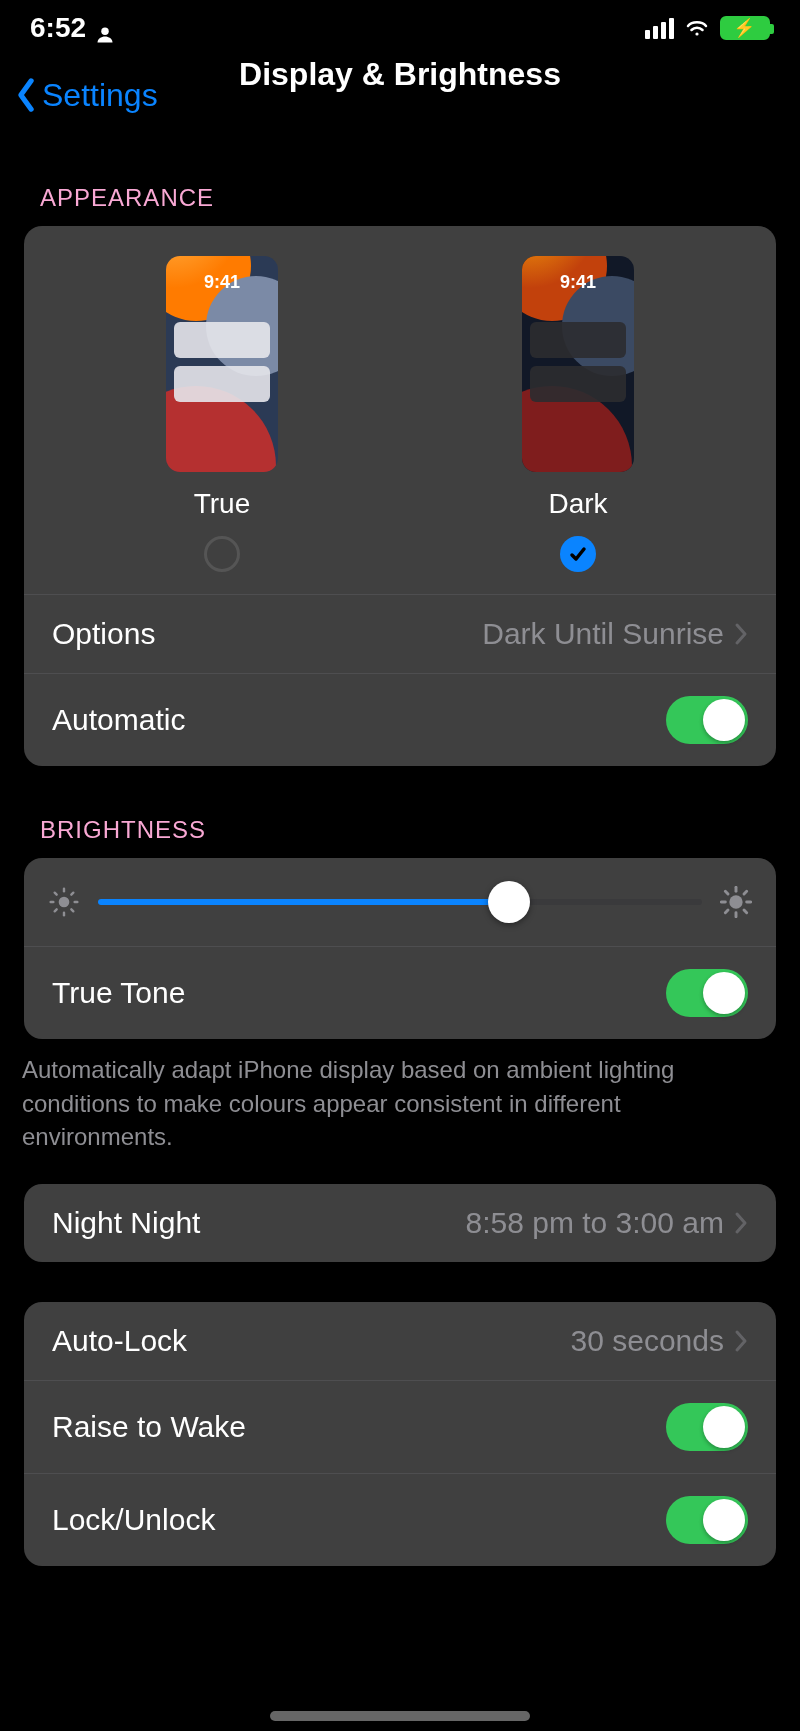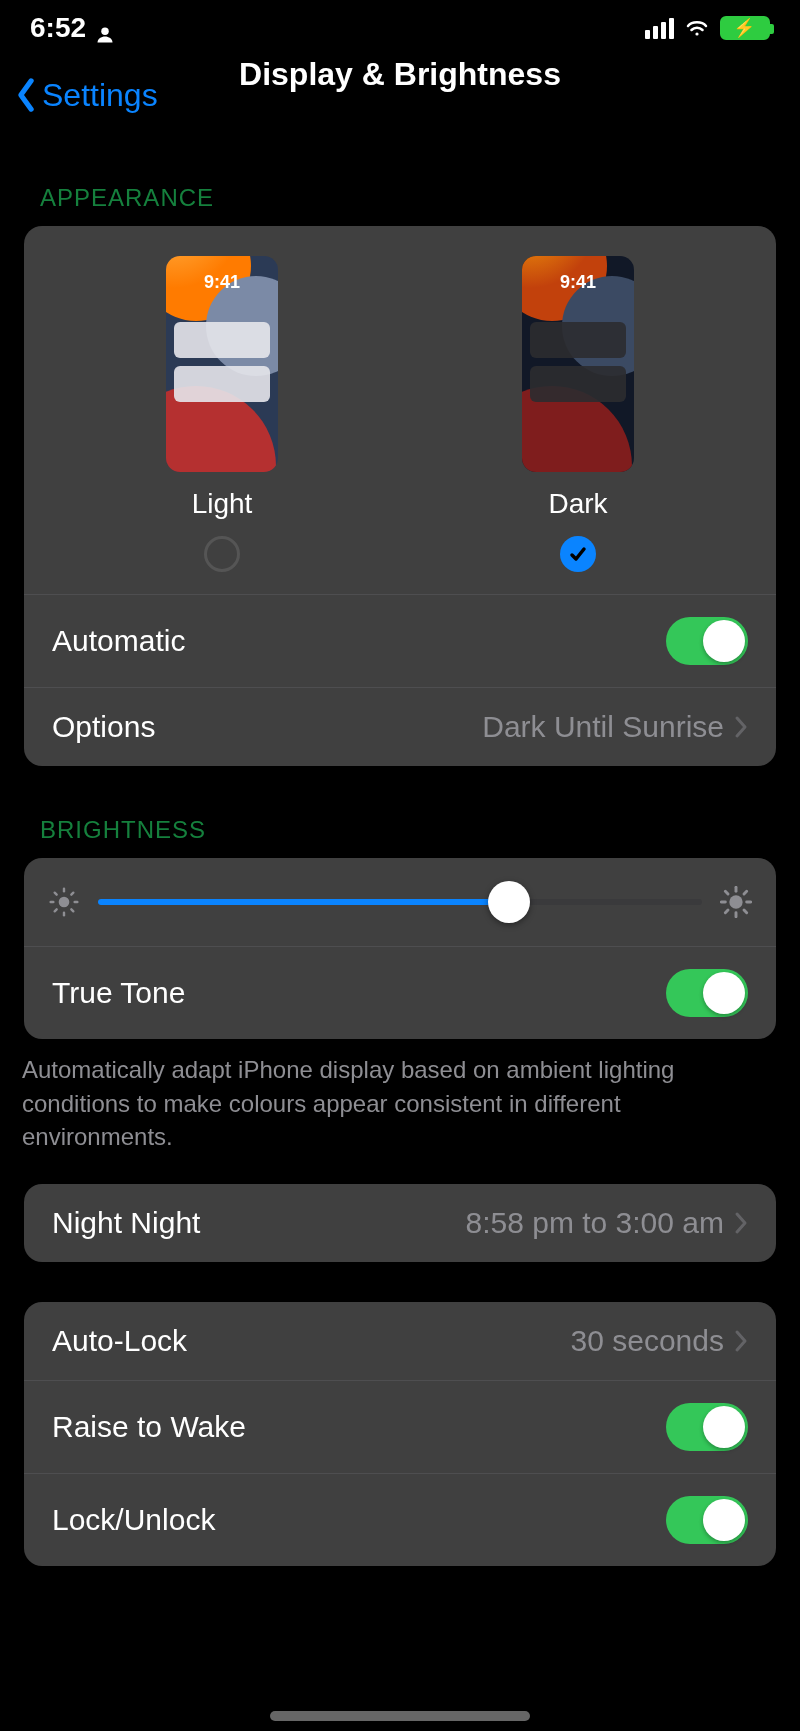--- a/index.html
+++ b/index.html
@@ -52,21 +52,21 @@
     display:flex; align-items:center; gap:4px; color:#0a84ff; font-size:32px;
   }
   .back svg { width:24px; height:36px; }
   .title {
     position:absolute; left:0; right:0; text-align:center;
     font-size:32px; font-weight:600; pointer-events:none;
   }
 
   
   .section-label {
-    color:#15803d; font-size:24px; letter-spacing:1px;
+    color:#f9a8d4; font-size:24px; letter-spacing:1px;
     padding:50px 40px 14px 40px; text-transform:uppercase;
   }
   .group {
     background:#404040; border-radius:18px; margin:0 24px; overflow:hidden;
   }
 
   
   .previews {
     display:flex; justify-content:space-around; padding:30px 20px 22px 20px;
   }
@@ -207,21 +207,21 @@
           <circle cx="30" cy="10" r="55" fill="url(#lg1)"></circle>
           <circle cx="90" cy="70" r="50" fill="#7b8aa6"></circle>
           <circle cx="30" cy="210" r="80" fill="#b53030"></circle>
         </svg>
         <div class="t">9:41</div>
         <div class="widgets">
             <div></div>
             <div></div>
           </div>
       </div>
-      <div class="preview-label">Light</div>
+      <div class="preview-label">True</div>
       <div class="radio off"></div>
     </div>
 
     <div class="preview-col">
       <div class="phone dark">
         <svg class="wp" viewBox="0 0 112 216" preserveAspectRatio="xMidYMid slice">
           <defs>
             <radialGradient id="dg1" cx="30%" cy="10%" r="60%">
                 <stop offset="0%" stop-color="#f59e0b"></stop>
                 <stop offset="100%" stop-color="#c2410c"></stop>
@@ -241,34 +241,34 @@
       <div class="preview-label">Dark</div>
       <div class="radio on">
         <svg width="20" height="20" viewBox="0 0 20 20" fill="none" stroke="#000" stroke-width="3.5" stroke-linecap="round" stroke-linejoin="round">
             <polyline points="4,11 8,15 16,5"></polyline>
           </svg>
       </div>
     </div>
   </div>
 
   <div class="row">
-    <div class="label">Automatic</div>
-    <div class="toggle on">
-        <div class="knob"></div>
-      </div>
-  </div>
-
-  <div class="row">
     <div class="label">Options</div>
     <div class="value">
       <span>Dark Until Sunrise</span>
       <svg class="chevron" viewBox="0 0 14 24" fill="none" stroke="#636366" stroke-width="3" stroke-linecap="round" stroke-linejoin="round">
           <polyline points="3,3 11,12 3,21"></polyline>
         </svg>
     </div>
+  </div>
+
+  <div class="row">
+    <div class="label">Automatic</div>
+    <div class="toggle on">
+        <div class="knob"></div>
+      </div>
   </div>
 </div>
 
 <div class="section-label">BRIGHTNESS</div>
 <div class="group">
   <div class="slider-row">
     <svg class="sun-icon" viewBox="0 0 24 24" fill="#8e8e93">
         <circle cx="12" cy="12" r="4"></circle>
         <g stroke="#8e8e93" stroke-width="1.8" stroke-linecap="round">
           <line x1="12" y1="2" x2="12" y2="4"></line>

